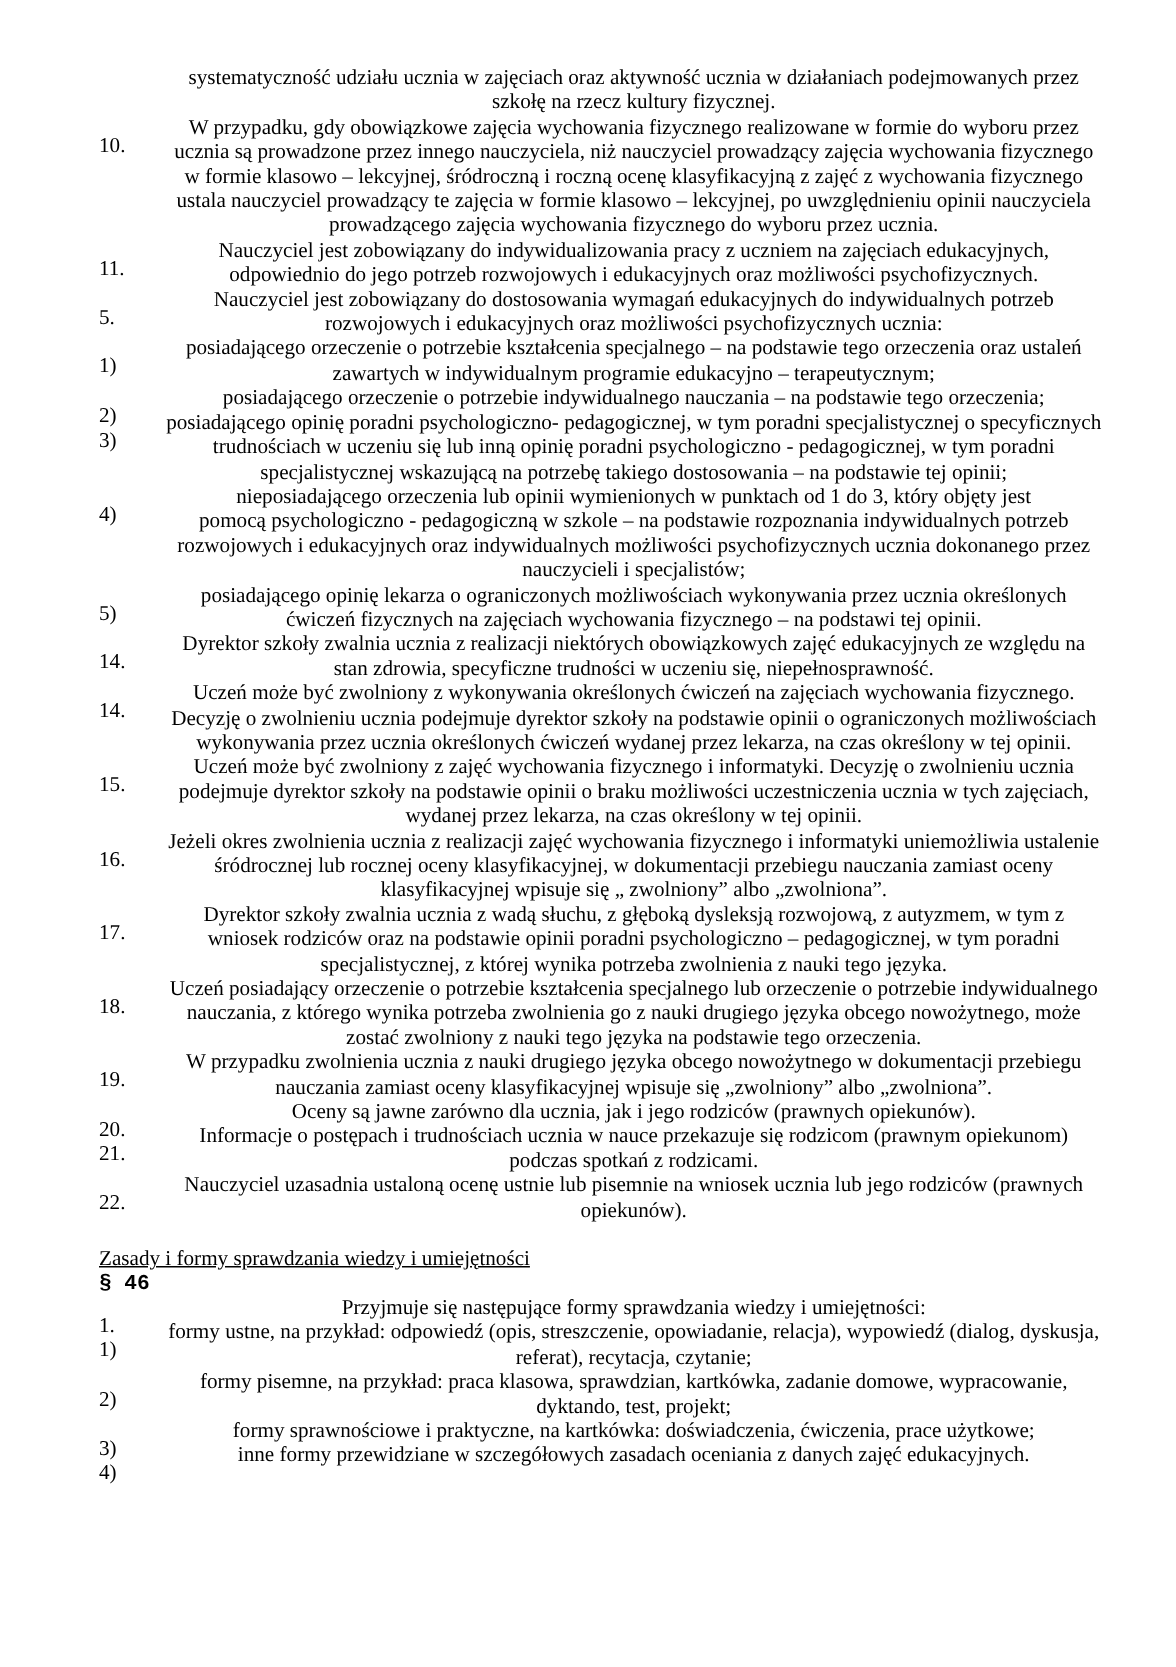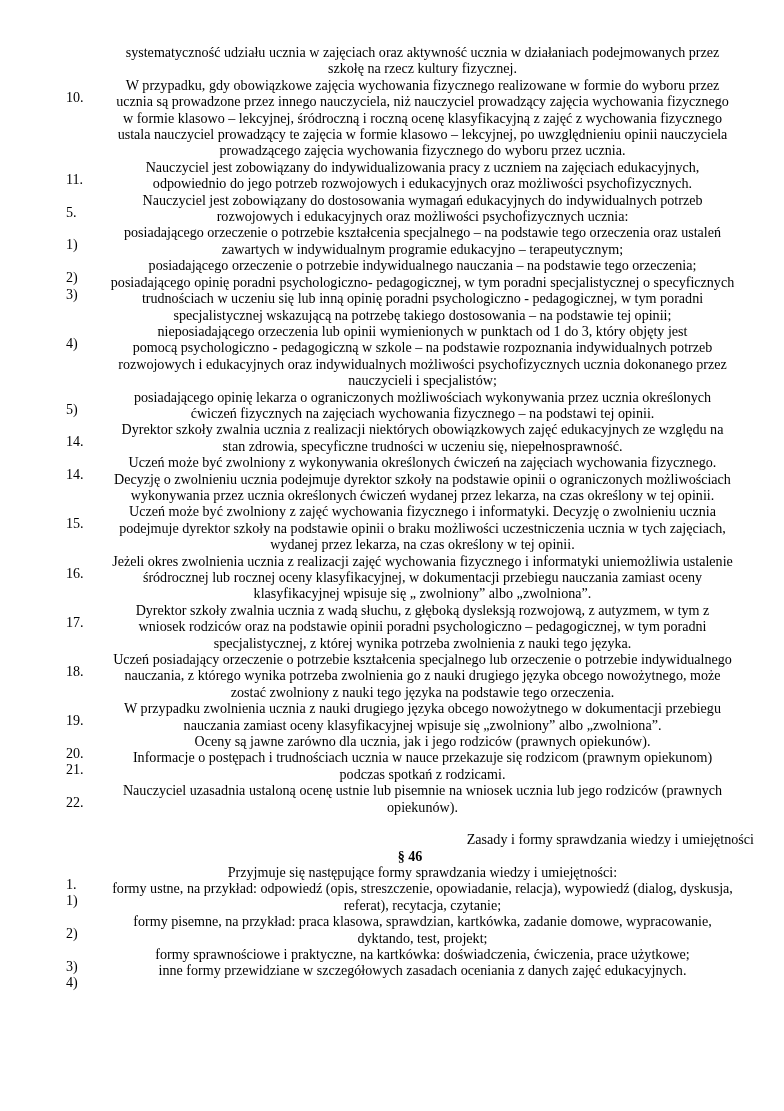--- a/index.html
+++ b/index.html
@@ -5,22 +5,22 @@
     html, body { margin: 0; padding: 0; background: #ffffff; }
     body {
       width: 784px; height: 1111px; overflow: hidden;
       font-family: "Liberation Serif", serif;
       font-size: 14.1px; line-height: 16.4px; color: #000;
     }
     .page { position: relative; padding: 44px 30px 0 66px; }
     .item { position: relative; padding-left: 25px; }
     .item .num { position: absolute; left: 0; top: 12px; }
     .item.cont { padding-left: 25px; }
-    .heading { text-align: right; margin-top: 16px; }
-    .para { text-align: center; font-weight: bold; }
+    .heading { text-align: left; margin-top: 16px; text-decoration: underline; }
+    .para { text-align: left; font-weight: bold; font-family: Liberation Mono, monospace; }
     .line { white-space: nowrap; display: block; text-align: center; }
   </style>
 </head>
 <body>
 
 <div class="page">
   <div class="item cont">
     <span class="line">systematyczność udziału ucznia w zajęciach oraz aktywność ucznia w działaniach podejmowanych przez</span>
     <span class="line">szkołę na rzecz kultury fizycznej.</span>
   </div>

